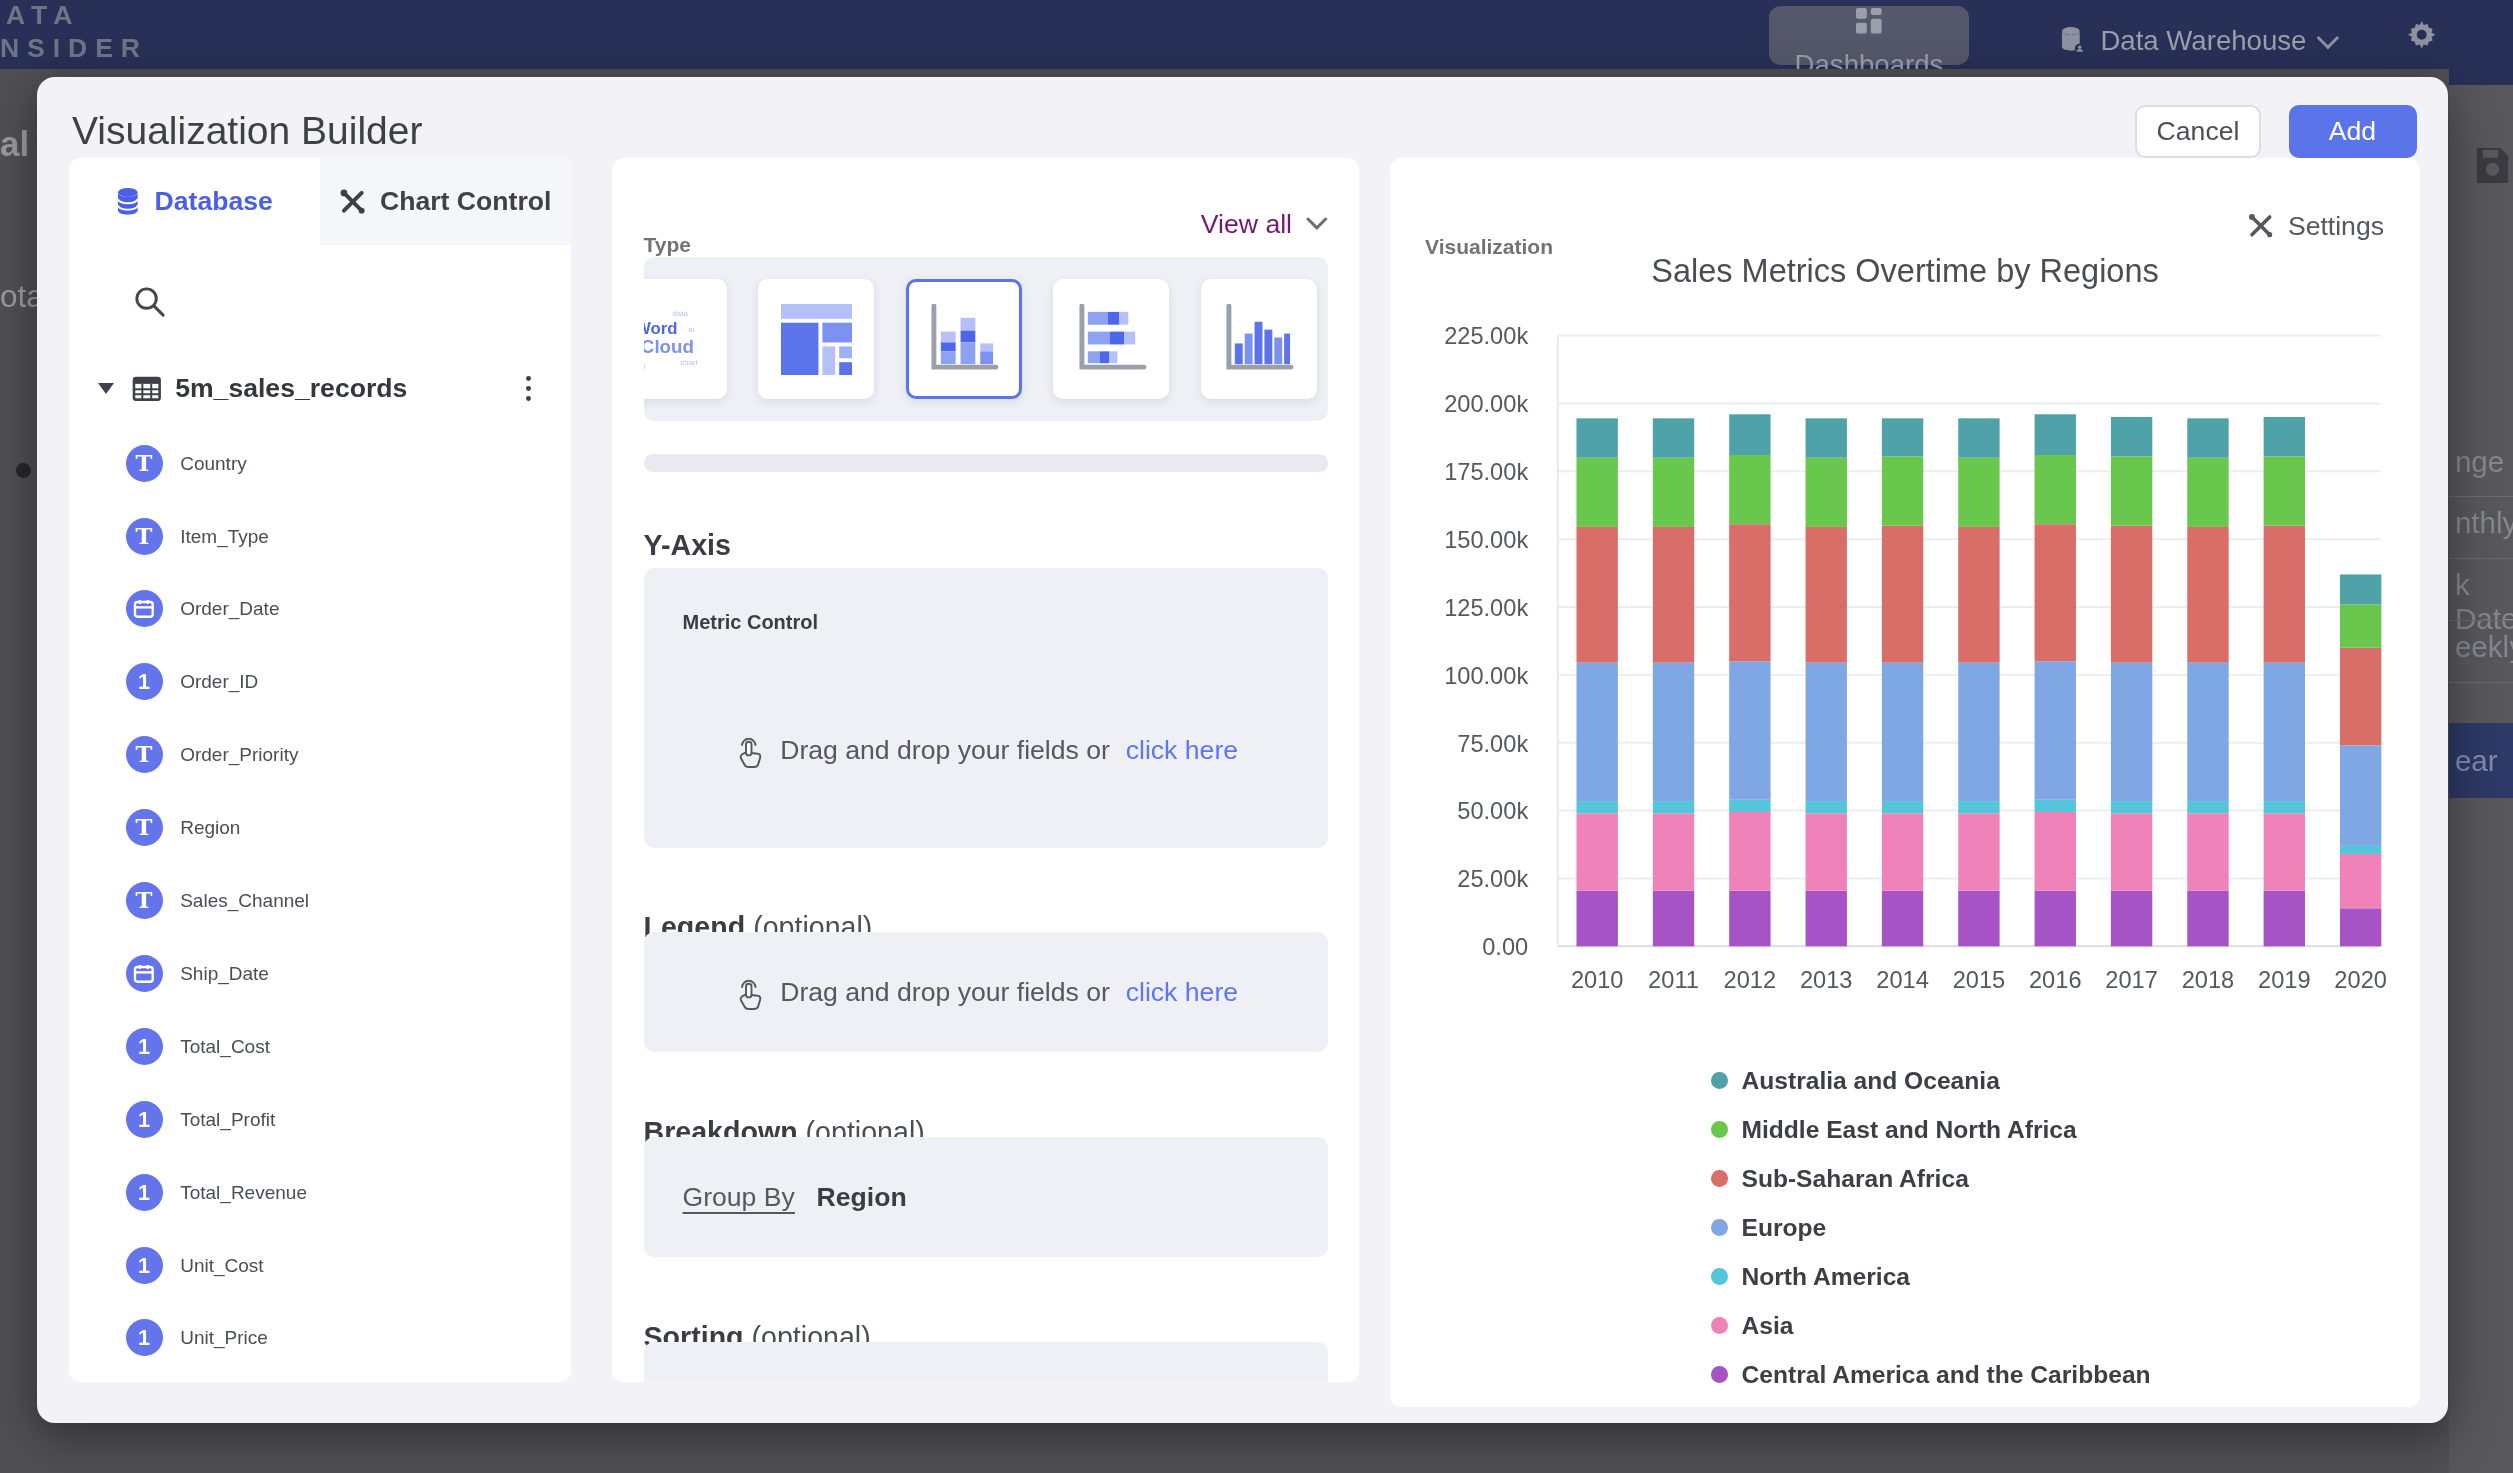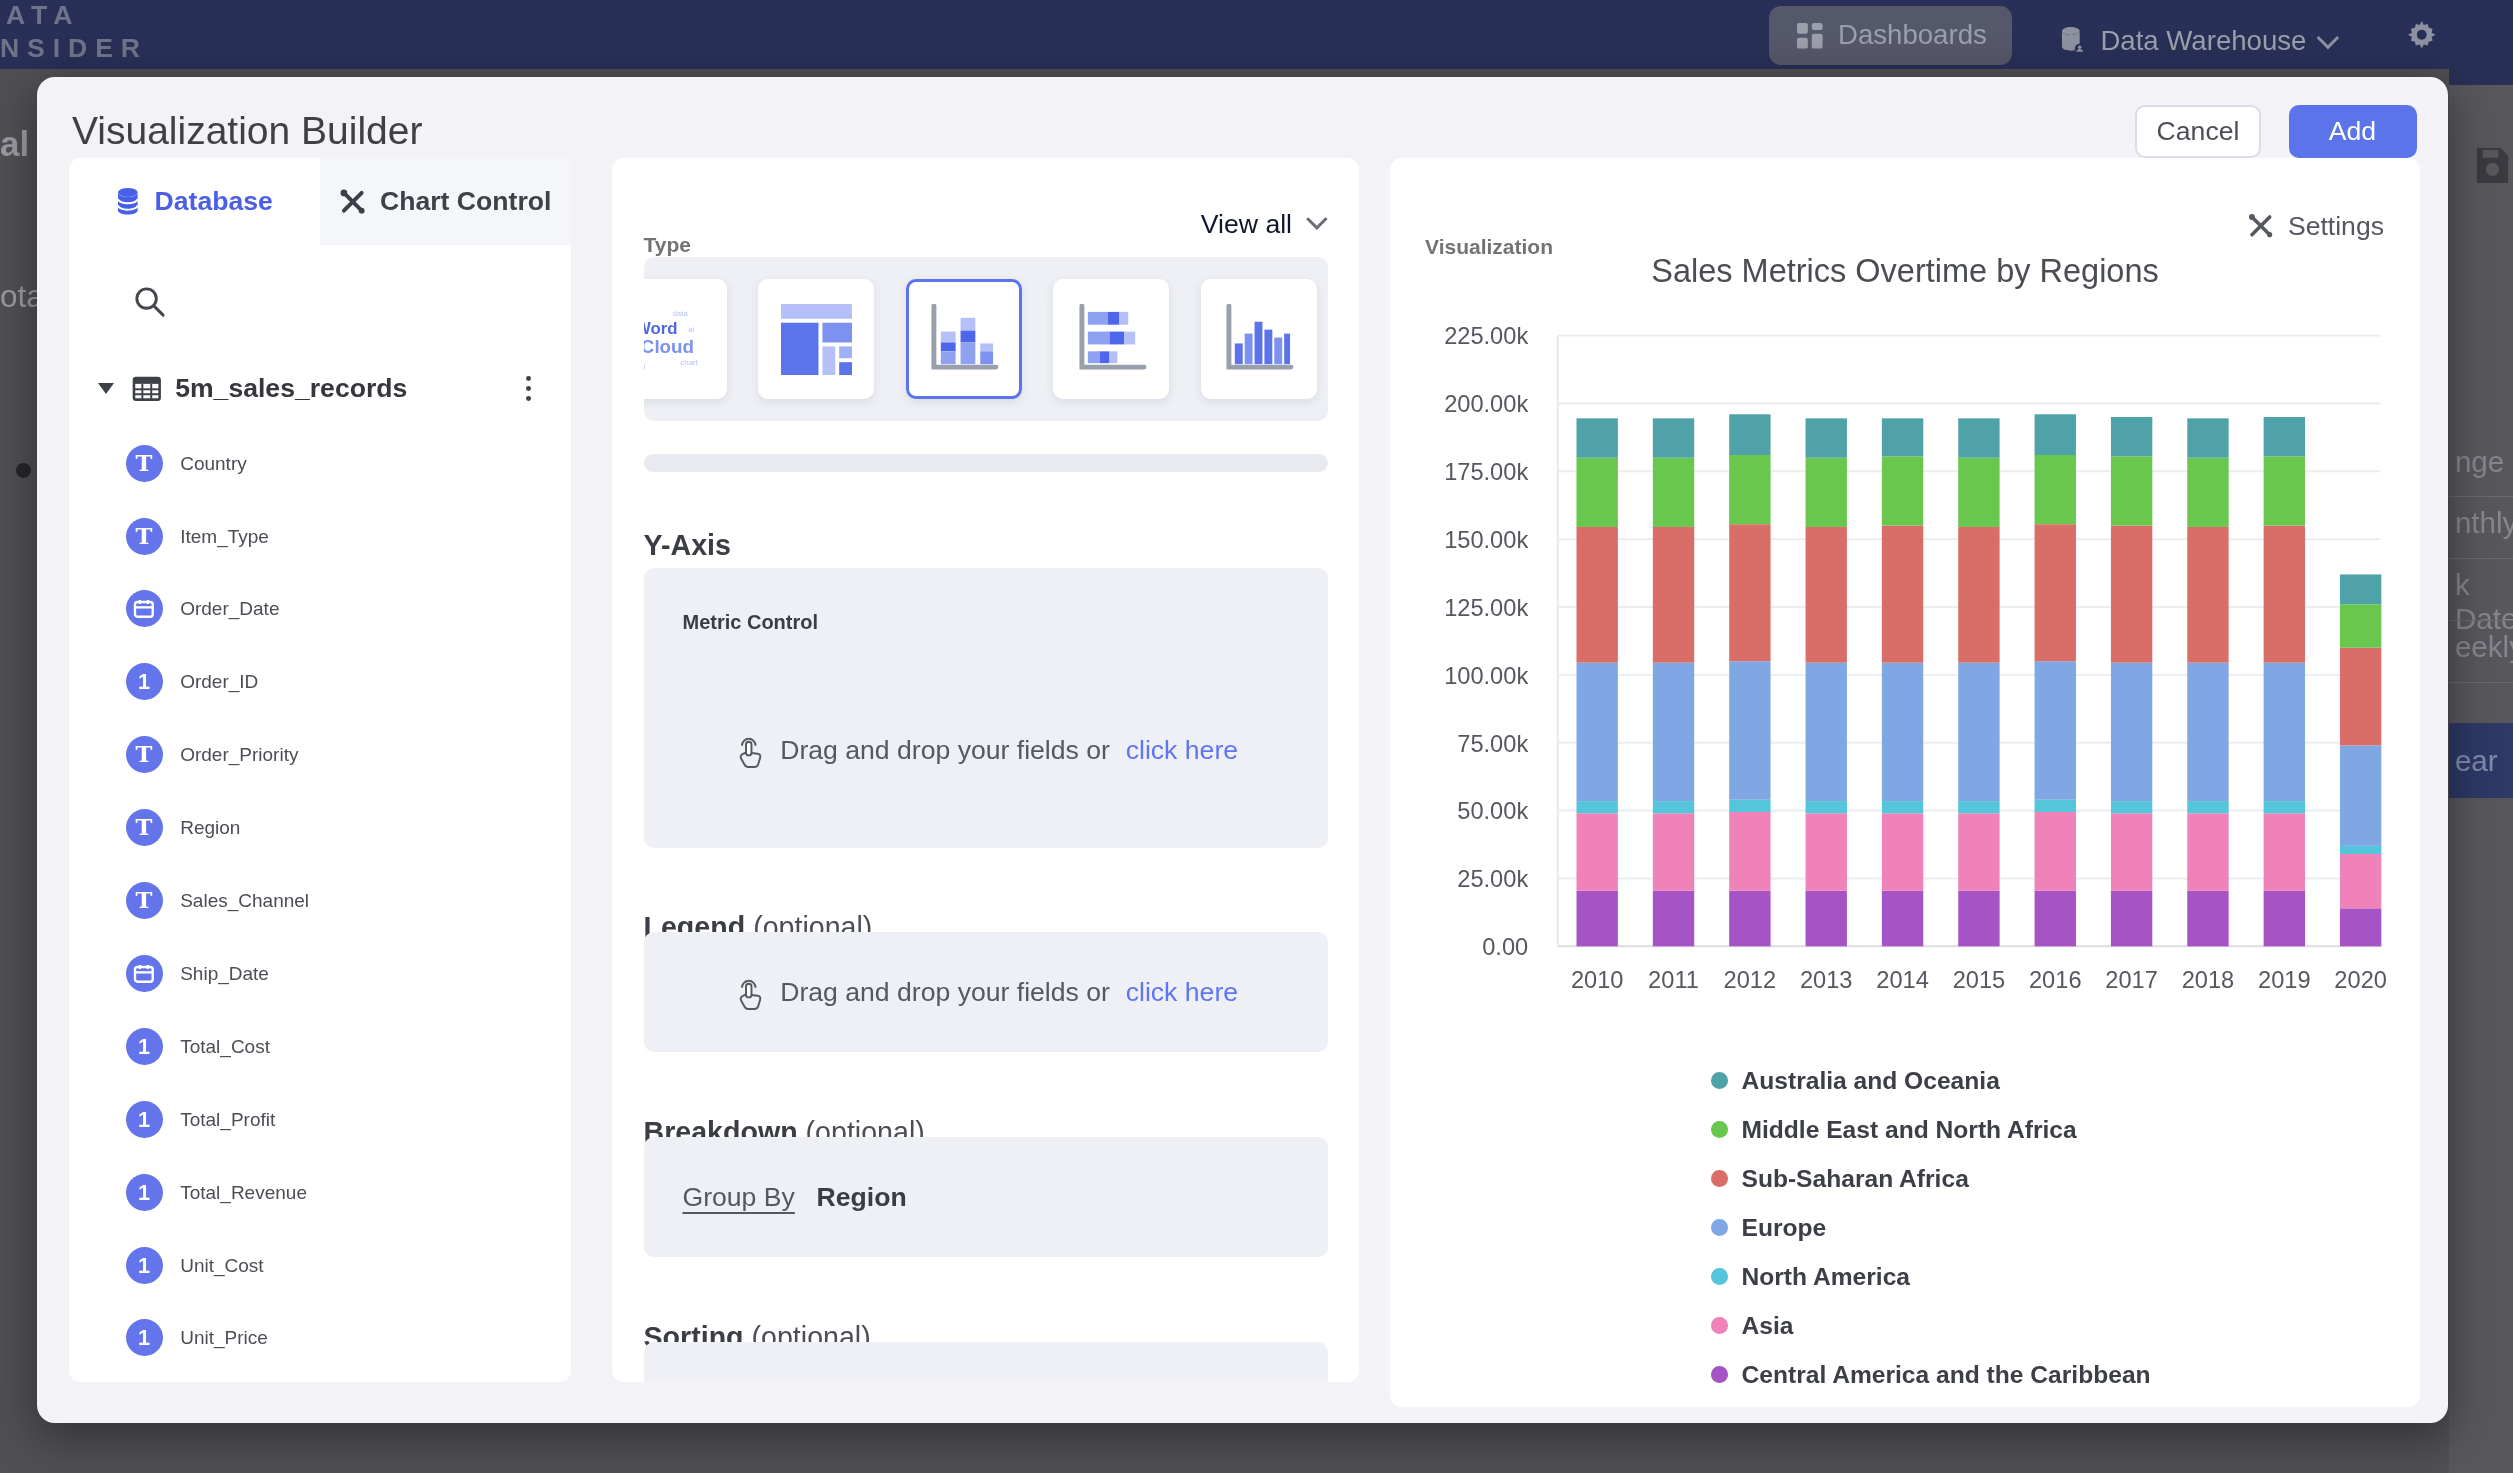--- a/index.html
+++ b/index.html
@@ -3,21 +3,21 @@
 <meta charset="utf-8">
 <style>
   html,body{margin:0;padding:0;background:#333;}
   *{box-sizing:border-box;font-family:"Liberation Sans",sans-serif;}
   .stage{position:relative;width:2514px;height:1474px;background:#4f4f54;overflow:hidden;}
 
   
   .navbar{position:absolute;left:0;top:0;width:2514px;height:69px;background:#283057;overflow:hidden;padding-left:36px;}
   .logo-frag{position:absolute;color:#6e7487;font-weight:700;font-size:26.6px;letter-spacing:7.9px;}
   .nav-item{position:absolute;display:flex;align-items:center;gap:13.8px;color:#9b9eab;font-size:27.6px;white-space:nowrap;}
-  .nav-pill{background:#55586a;border-radius:11.8px;padding:0 25.6px;height:59px;top:5.9px;}
+  .nav-pill{background:#55586a;border-radius:11.8px;padding:0 25.6px;height:59px;top:5.9px;flex-direction:column;}
   .chev{width:15.8px;height:15.8px;border-right:3px solid #8e91a0;border-bottom:3px solid #8e91a0;transform:rotate(45deg);margin-top:-5.9px;}
   .frag-left{position:absolute;color:#9a9ba2;}
   .dot-frag{position:absolute;width:14.8px;height:14.8px;border-radius:50%;background:#27272b;}
   .right-col{position:absolute;left:2449px;top:0;width:65px;height:1474px;background:#57575c;overflow:hidden;}
   .right-col .navy-top{position:absolute;left:0;top:0;width:65px;height:85px;background:#283057;}
   .rc-item{position:absolute;left:5.9px;width:69px;color:#85868e;font-size:29.6px;}
   .rc-div{position:absolute;left:0;width:65px;height:1px;background:#69696e;}
   .rc-selected{position:absolute;left:0;width:65px;height:75px;background:#2d3966;color:#8089ad;font-size:29.6px;display:flex;align-items:center;padding-left:5.9px;}
 
   
@@ -46,21 +46,21 @@
   .field-row{position:absolute;left:57px;height:43px;display:flex;align-items:center;gap:17.7px;}
   .f-circle{width:37px;height:37px;border-radius:50%;background:#6474ea;display:flex;align-items:center;justify-content:center;color:#fff;flex:none;}
   .f-circle .t{font-family:"DejaVu Serif",serif;font-weight:700;font-size:22.7px;line-height:1;}
   .f-circle .n{font-weight:700;font-size:21.7px;line-height:1;}
   .f-label{font-size:19px;color:#4b4e55;white-space:nowrap;}
 
   
   .panel-mid{left:575px;top:81px;width:747px;height:1224px;overflow:hidden;}
   .mid-head{position:absolute;left:31.5px;top:33px;width:684px;display:flex;align-items:center;}
   .h-bold{font-size:21px;font-weight:700;color:#737373;margin-top:42px;}
-  .view-all{margin-left:auto;display:flex;align-items:center;gap:13.8px;font-size:26.6px;color:#0f172a;cursor:pointer;}
+  .view-all{margin-left:auto;display:flex;align-items:center;gap:13.8px;font-size:26.6px;color:#701a75;cursor:pointer;}
   .cards-wrap{position:absolute;left:31.5px;top:99px;width:684px;height:164px;background:#eef0f5;border-radius:9.9px;display:flex;align-items:center;gap:31.5px;overflow:hidden;}
   .tcard{flex:none;width:116px;height:120px;background:#fff;border-radius:9.9px;box-shadow:0 3px 9.9px rgba(40,40,80,.10);display:flex;align-items:center;justify-content:center;cursor:pointer;}
   .tcard.sel{border:3px solid #5b74ea;}
   .scroll-track{position:absolute;left:31.5px;top:296px;width:684px;height:17.7px;background:#e9eaf0;border-radius:8.9px;}
   .sec-head{position:absolute;left:31.5px;font-size:28.6px;color:#4b4e55;margin-top:28px;}
   .sec-head b{color:#3a3d43;}
   .graybox{position:absolute;left:31.5px;width:684px;background:#eef0f5;border-radius:9.9px;}
   .gb-title{position:absolute;left:39px;top:43px;font-size:20px;font-weight:700;color:#3a3d43;}
   .drag-row{position:absolute;left:0;width:100%;display:flex;align-items:center;justify-content:center;gap:15.8px;font-size:26.6px;color:#55585f;}
   .drag-row .link{color:#5f75f2;cursor:pointer;}

